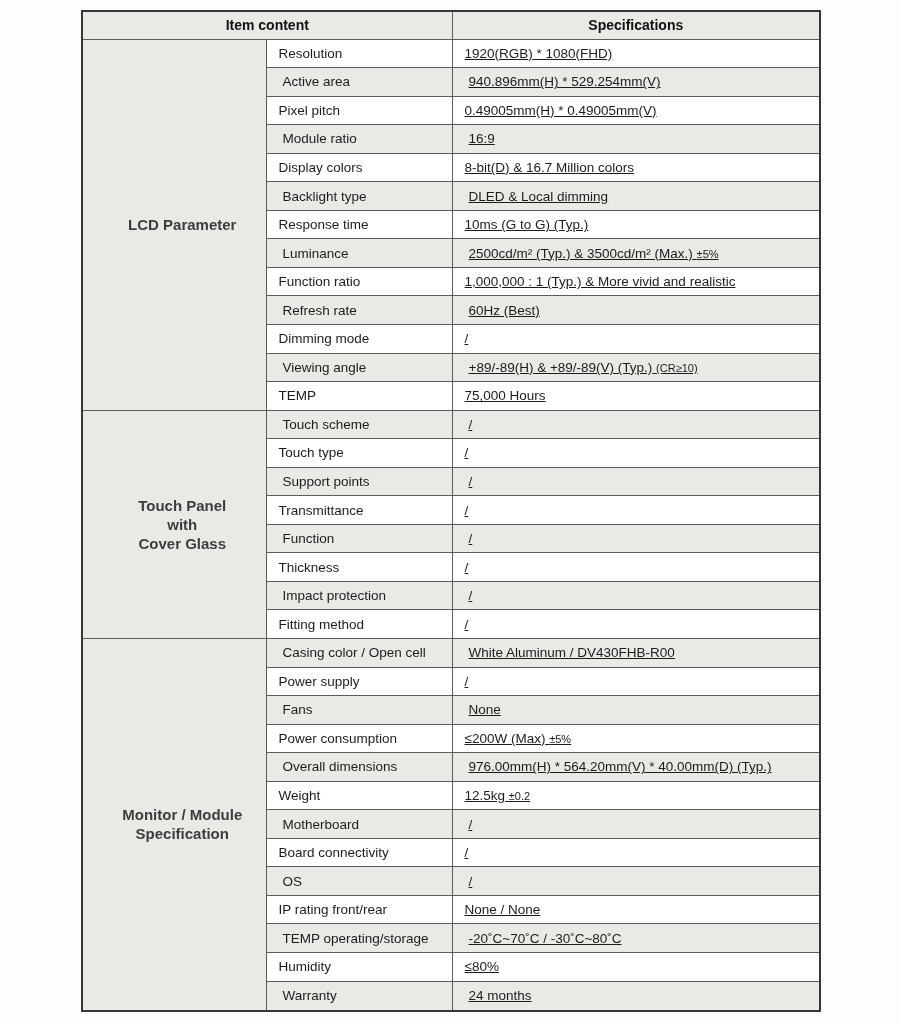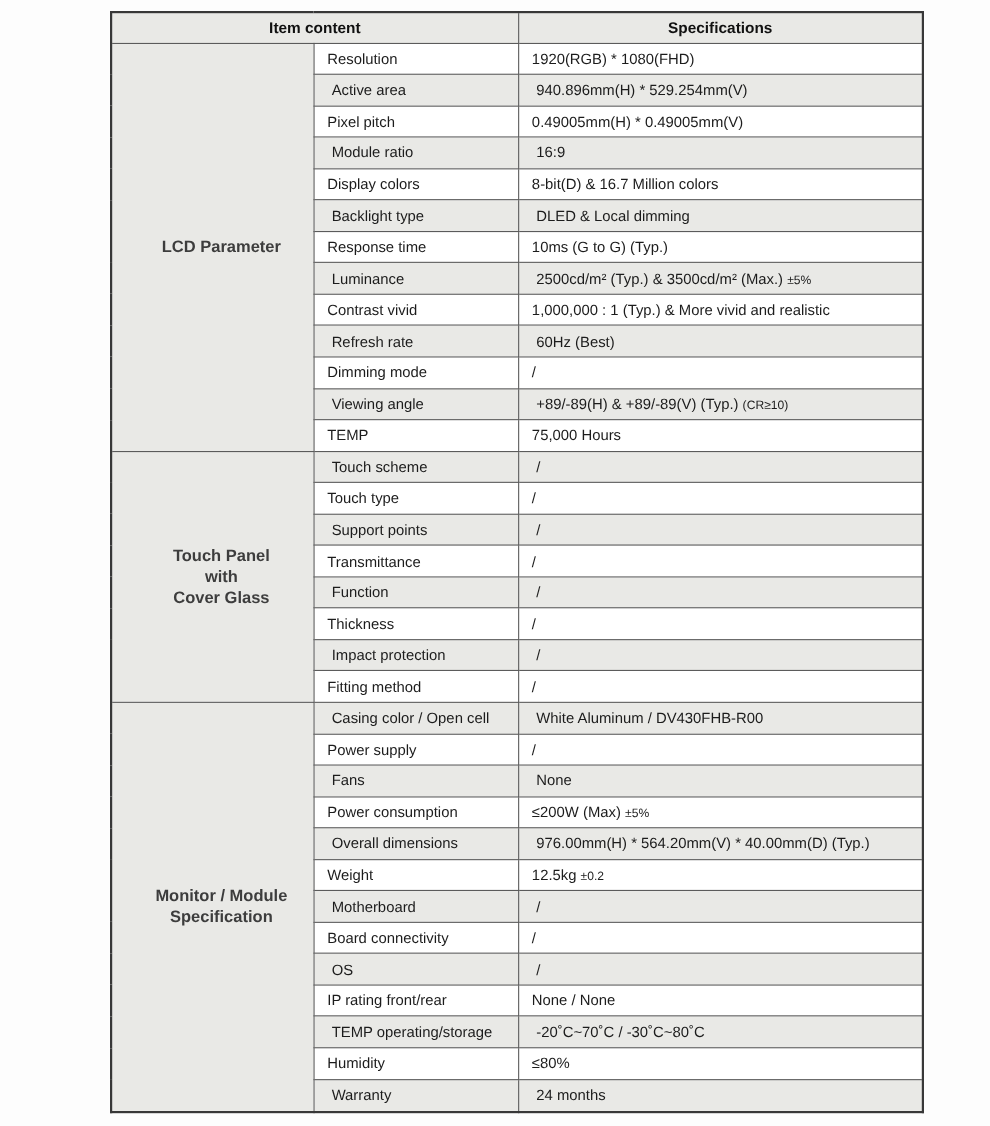--- a/index.html
+++ b/index.html
@@ -24,21 +24,20 @@
     padding-top:10px;
     padding-left:81px;
   }
   table.spec{
     border-collapse:collapse;
     table-layout:fixed;
     width:738px;
     height:1002px;
     border:2px solid var(--outer-border);
     background:var(--cellwhite);
-    margin-left:19px;
   }
   col.c-section{width:184px;}
   col.c-label{width:186px;}
   col.c-value{width:368px;}
   th,td{
     border:1px solid var(--inner-border);
     padding:0;
     overflow:hidden;
     white-space:nowrap;
   }
@@ -62,20 +61,21 @@
   }
   td.label-cell{
     padding-left:12px;
     font-size:13.5px;
     vertical-align:middle;
   }
   td.value-cell{
     padding-left:12px;
     font-size:13.5px;
     vertical-align:middle;
+    text-decoration:underline;
   }
   tr.stripe td.label-cell,
   tr.stripe td.value-cell{
     background:var(--stripe);
     padding-left:16px;
   }
   .small-suffix{
     font-size:11px;
   }
 </style>
@@ -125,21 +125,21 @@
         </tr>
         <tr>
           <td class="label-cell"><span>Response time</span></td>
           <td class="value-cell"><span>10ms (G to G) (Typ.)</span></td>
         </tr>
         <tr class="stripe">
           <td class="label-cell"><span>Luminance</span></td>
           <td class="value-cell"><span>2500cd/m² (Typ.) &amp; 3500cd/m² (Max.)</span> <span class="small-suffix">±5%</span></td>
         </tr>
         <tr>
-          <td class="label-cell"><span>Contrast vivid</span></td>
+          <td class="label-cell"><span>Function ratio</span></td>
           <td class="value-cell"><span>1,000,000 : 1 (Typ.) &amp; More vivid and realistic</span></td>
         </tr>
         <tr class="stripe">
           <td class="label-cell"><span>Refresh rate</span></td>
           <td class="value-cell"><span>60Hz (Best)</span></td>
         </tr>
         <tr>
           <td class="label-cell"><span>Dimming mode</span></td>
           <td class="value-cell"><span>/</span></td>
         </tr>

